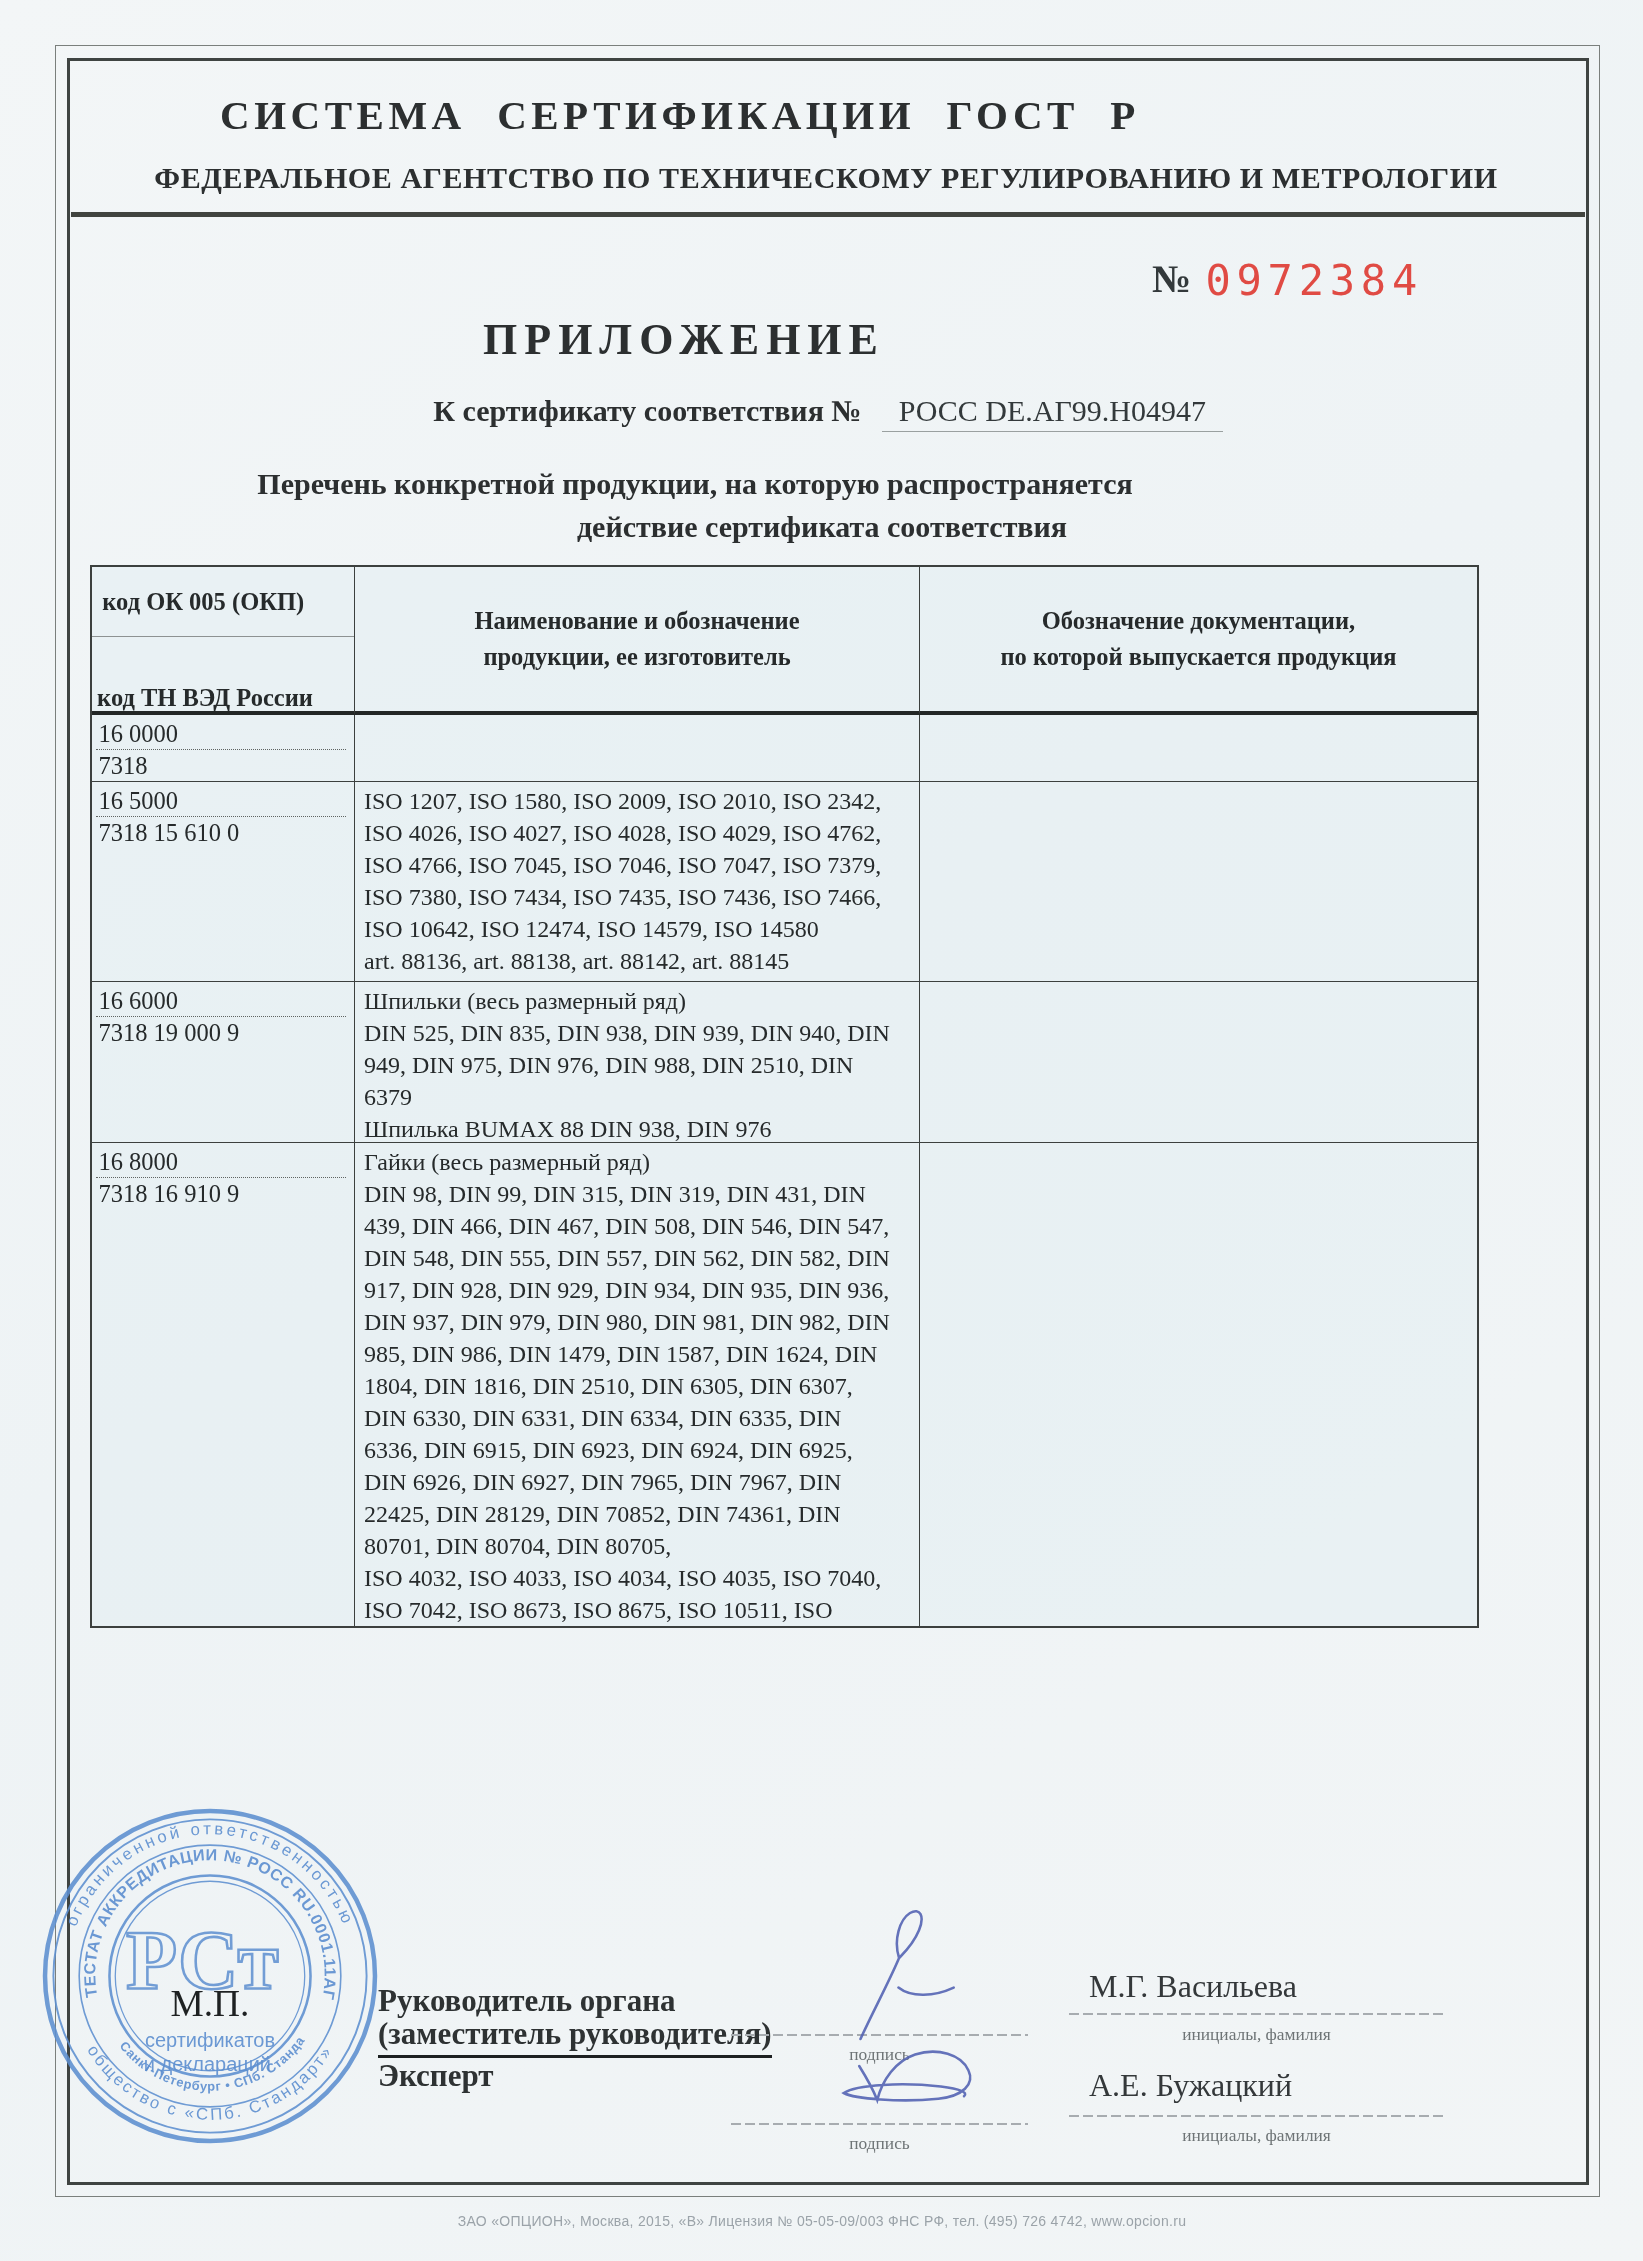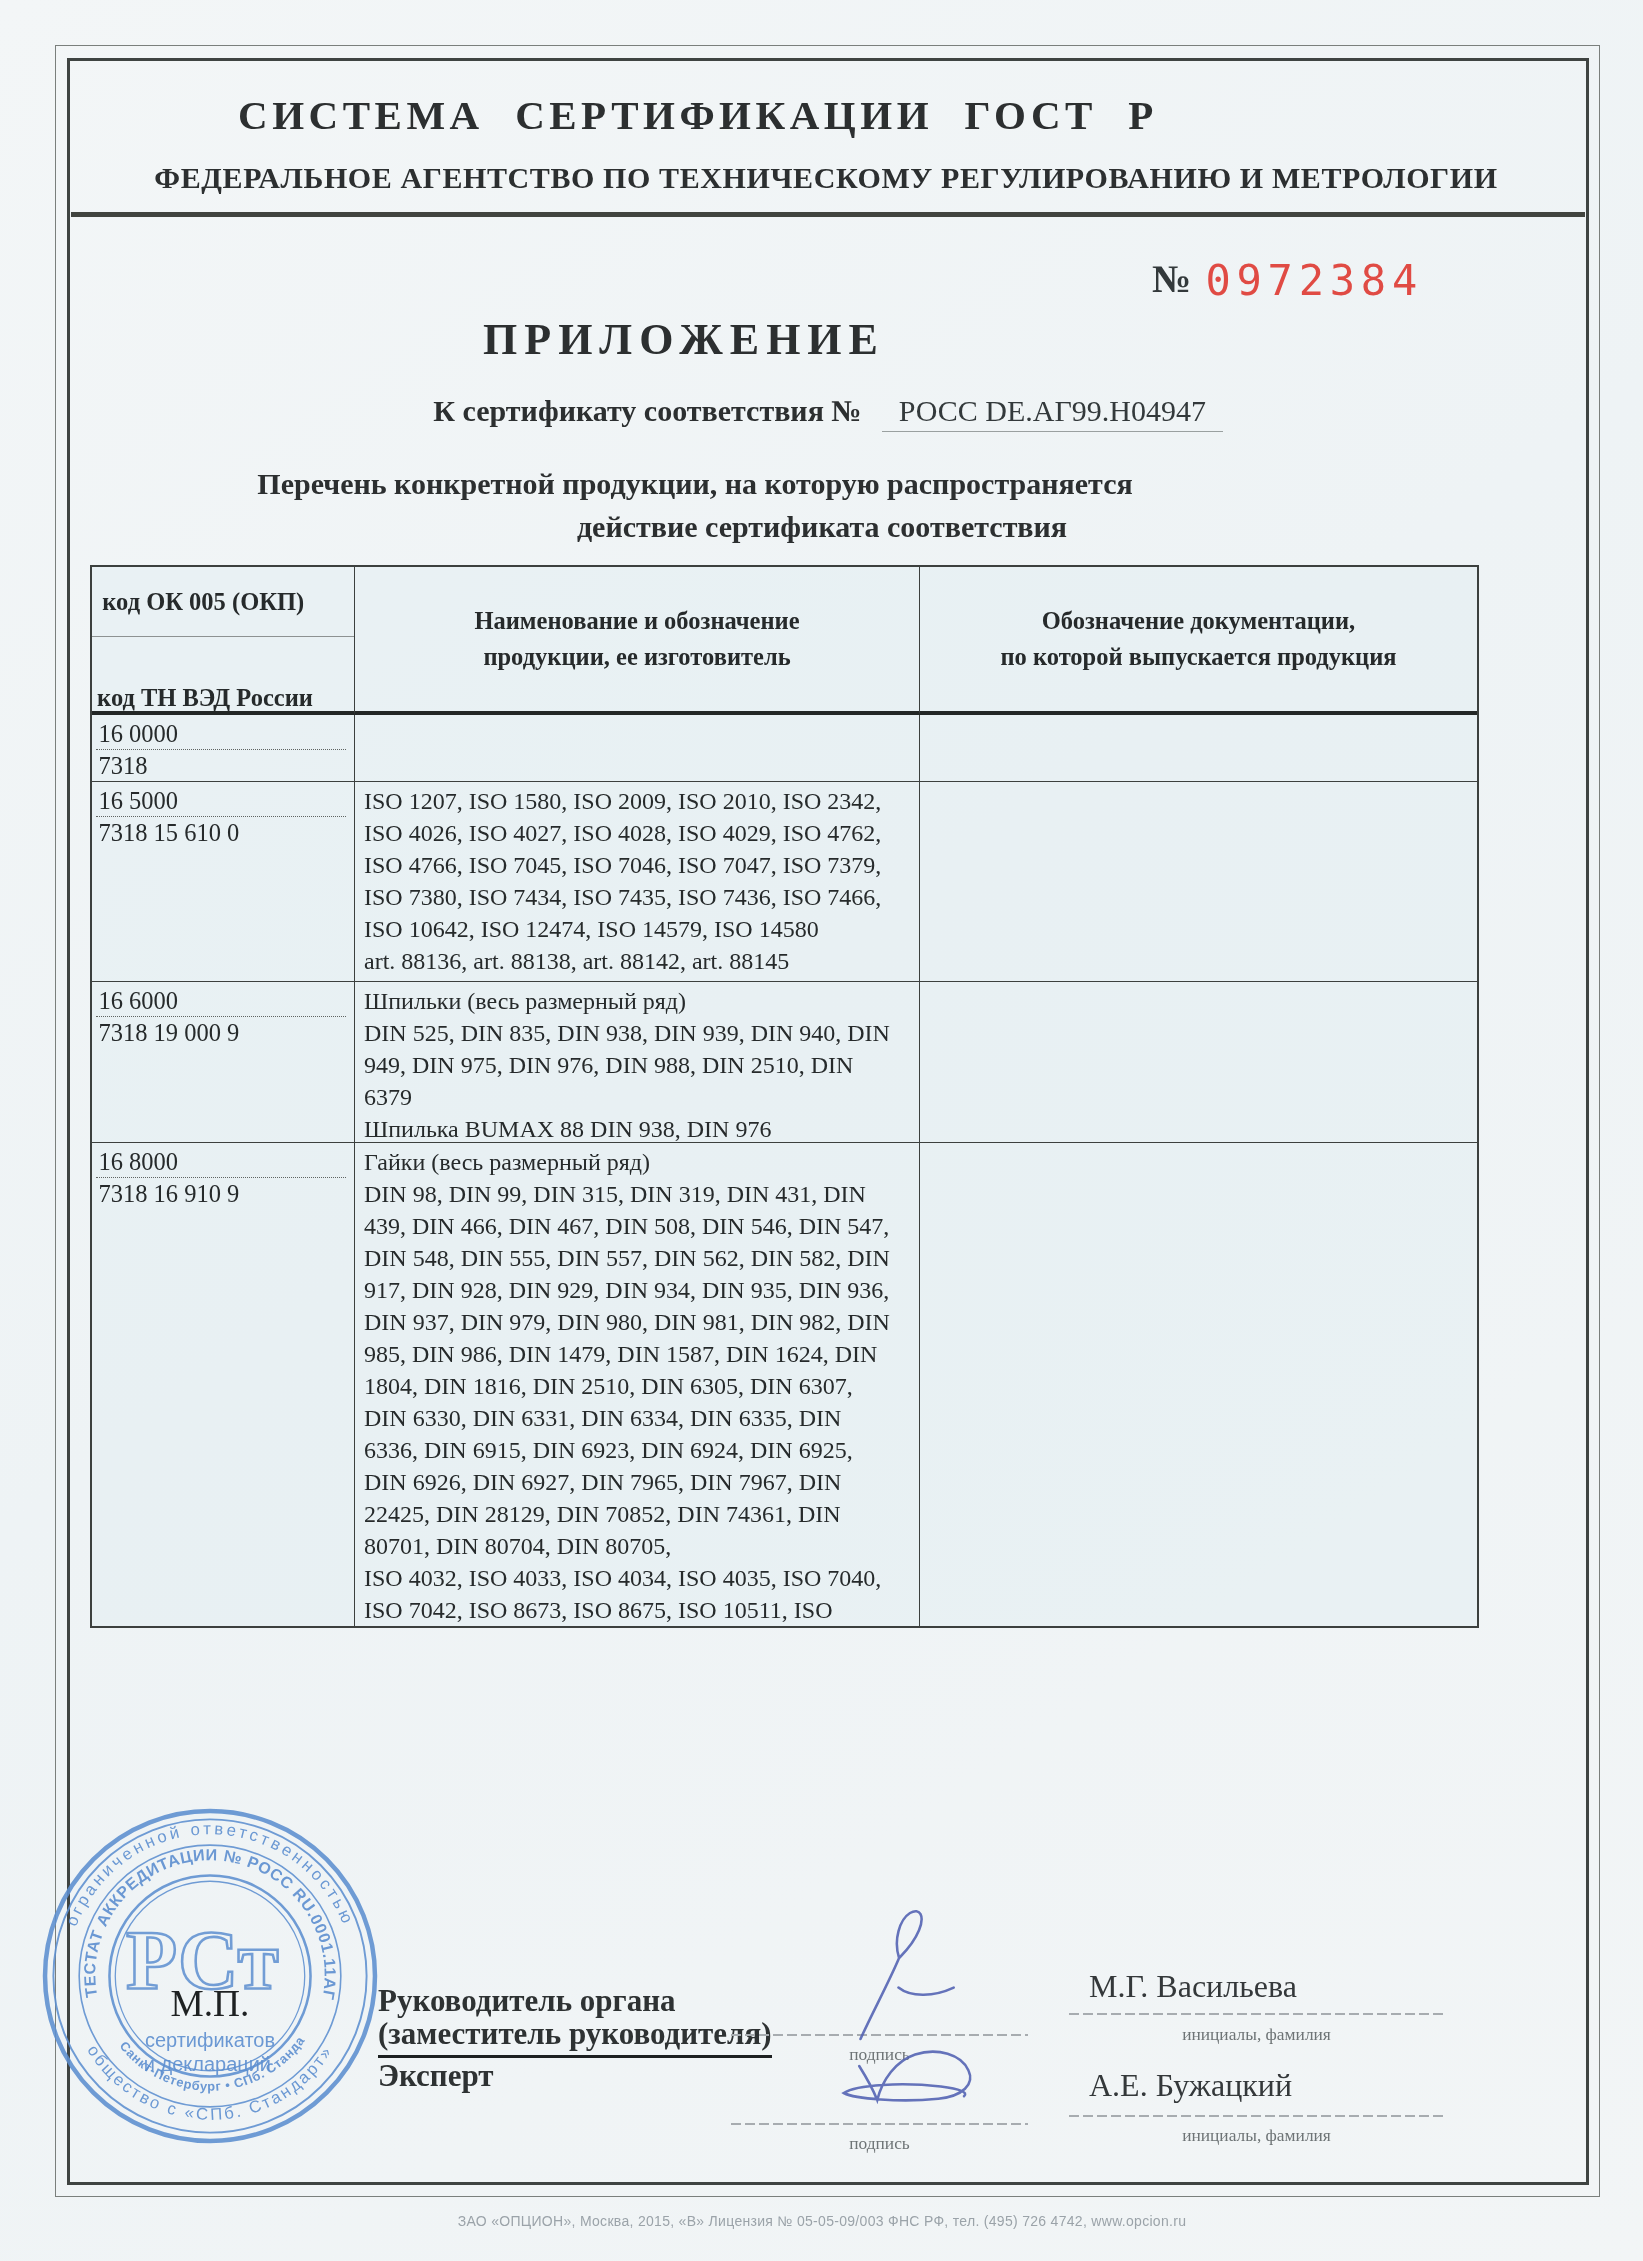--- a/index.html
+++ b/index.html
@@ -9,21 +9,21 @@
     font-family:"Liberation Serif", serif; color:#262a2b;
   }
   
   .frame-outer { position:absolute; left:55px; top:45px; width:1545px; height:2152px;
     border:1.9px solid #7a7f7c; box-sizing:border-box; }
   .frame-inner { position:absolute; left:67px; top:58px; width:1522px; height:2127px;
     border:3.9px solid #3f4442; box-sizing:border-box; }
   .header-rule { position:absolute; left:71px; top:212px; width:1514px; height:5.1px; background:#41443f; }
 
   .h1 { position:absolute; left:0; top:91px; width:1360px; text-align:center;
-    font-size:41px; font-weight:bold; letter-spacing:4.5px; word-spacing:16.7px; color:#2c2f30;padding-left:18px; }
+    font-size:41px; font-weight:bold; letter-spacing:4.5px; word-spacing:16.7px; color:#2c2f30; }
   .h2 { position:absolute; left:4px; top:161px; width:1644px; text-align:center;
     font-size:30px; font-weight:bold; letter-spacing:0.6px; color:#2c2f30; }
 
   .doc-number { position:absolute; left:1152px; top:256px; white-space:nowrap; }
   .doc-number .nosign { font-size:39px; font-weight:bold; color:#33393b; vertical-align:top; }
   .doc-number .digits { font-family:"DejaVu Sans Mono", monospace; font-size:42px;
     color:#e04b44; letter-spacing:5.8px; margin-left:11.6px; vertical-align:top; }
 
   .title { position:absolute; left:0; top:314px; width:1368px; text-align:center;
     font-size:44px; font-weight:bold; letter-spacing:7px; color:#2c2f30; }

